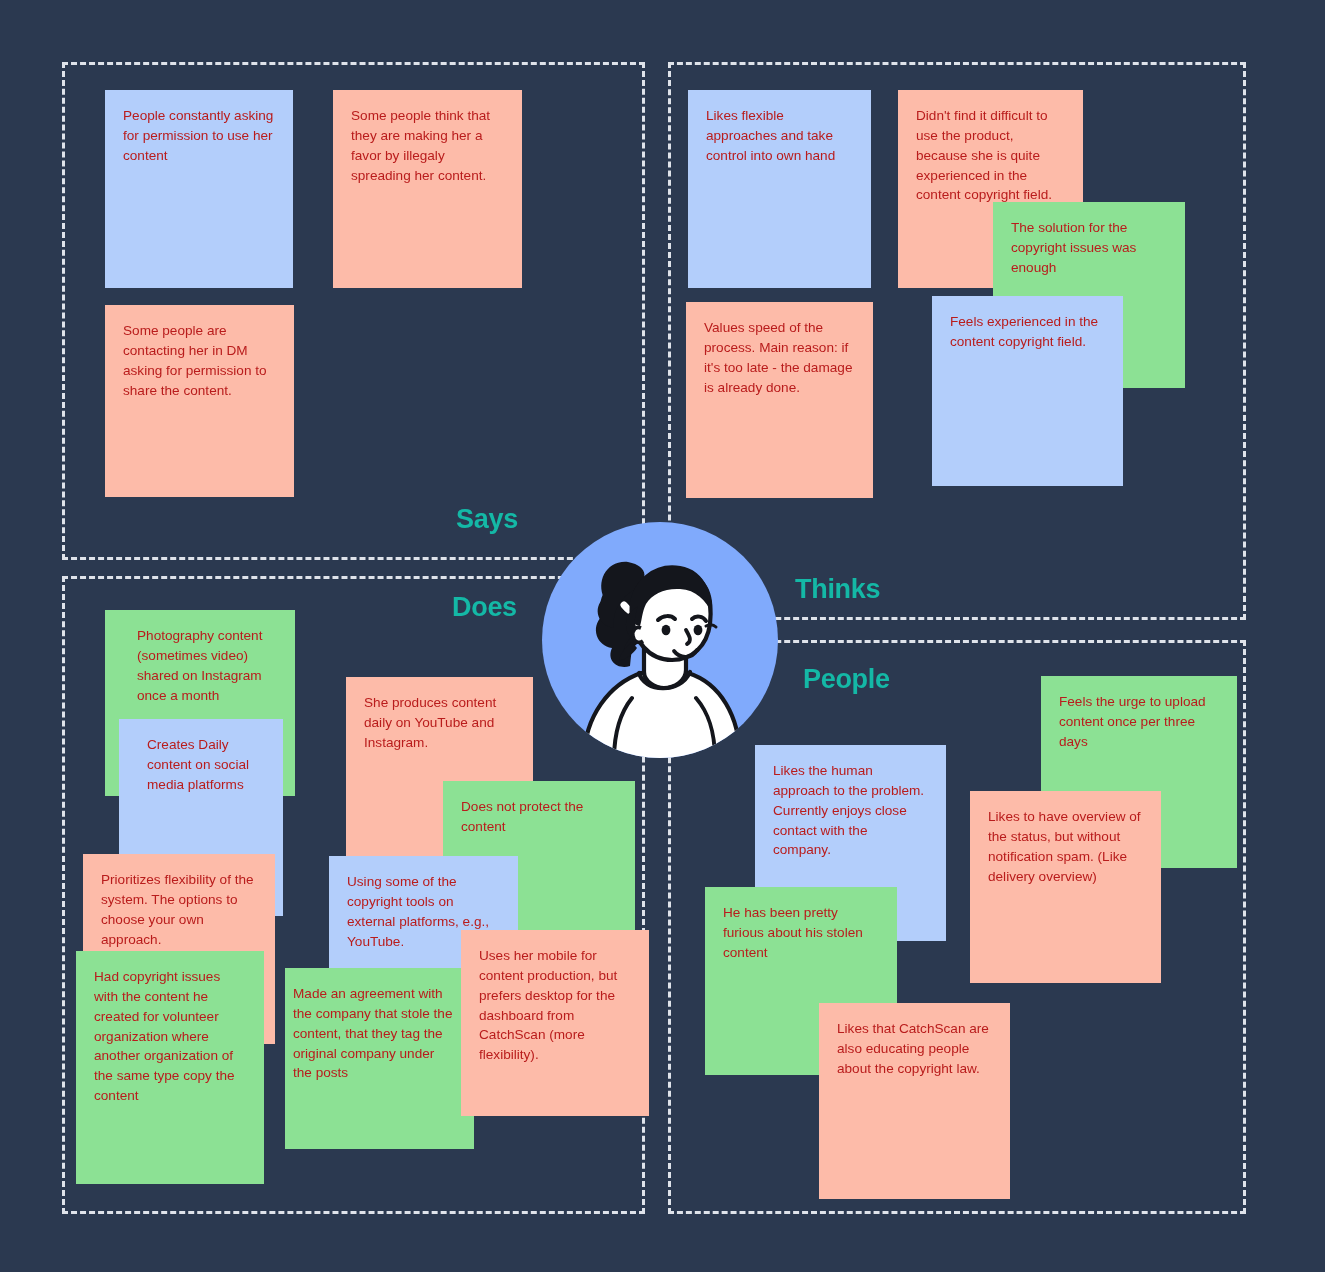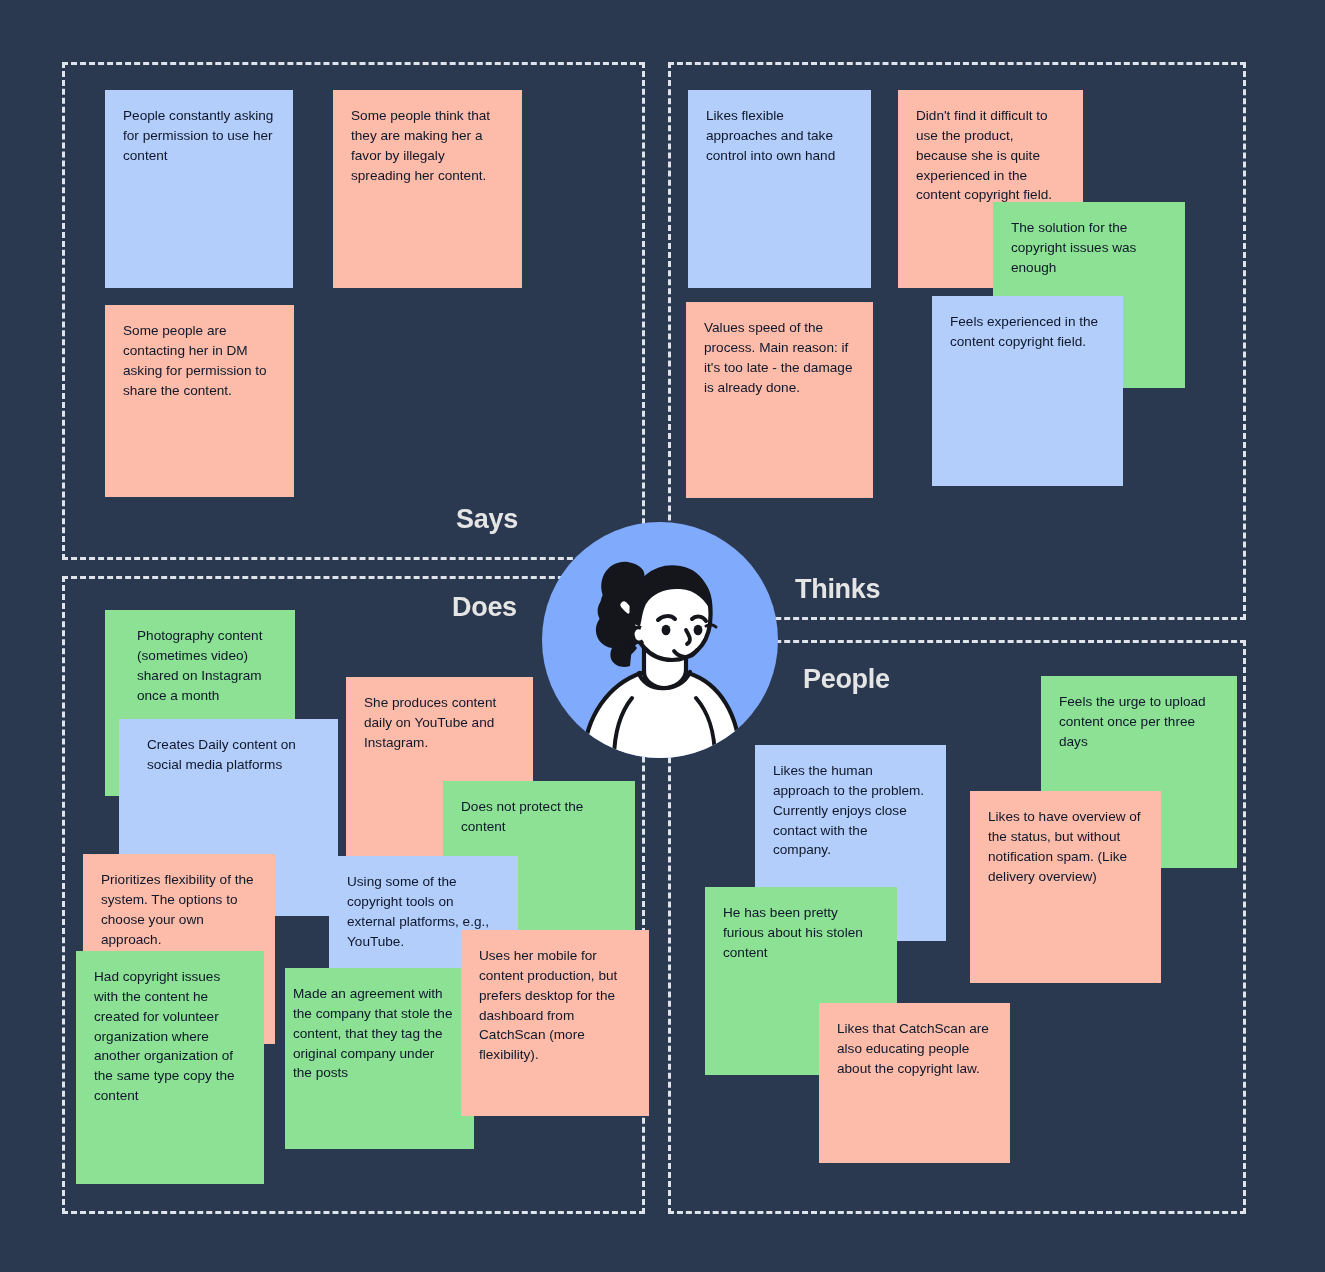--- a/index.html
+++ b/index.html
@@ -23,40 +23,40 @@
     box-sizing: border-box;
   }
   #q-says   { left: 62px;  top: 62px;   width: 583px; height: 498px; }
   #q-thinks { left: 668px; top: 62px;   width: 578px; height: 558px; }
   #q-does   { left: 62px;  top: 576px;  width: 583px; height: 638px; }
   #q-feels  { left: 668px; top: 640px;  width: 578px; height: 574px; }
 
   
   .q-title {
     position: absolute;
-    color: #e5e5e5;
+    color: #14b8a6;
     font-weight: bold;
     font-size: 27px;
     letter-spacing: -0.3px;
     white-space: nowrap;
     z-index: 60;
   }
   #t-says   { left: 456px; top: 504px; }
   #t-thinks { left: 795px; top: 574px; }
   #t-does   { left: 452px; top: 592px; }
   #t-feels  { left: 803px; top: 664px; }
 
   
   .note {
     position: absolute;
     box-sizing: border-box;
     padding: 16px 18px 14px 18px;
     font-size: 13.6px;
     line-height: 1.46;
-    color: #0f172a;
+    color: #b91c1c;
     overflow: hidden;
   }
   .note.blue  { background: #b3cefb; }
   .note.pink  { background: #fdbba9; }
   .note.green { background: #8ce194; }
 
   
   #avatar {
     position: absolute;
     left: 540px;
@@ -88,21 +88,21 @@
   <div class="note pink" style="left:898px; top:90px; width:185px; height:198px; z-index:5;">Didn't find it difficult to use the product, because she is quite experienced in the content copyright field.</div>
 
   <div class="note green" style="left:993px; top:202px; width:192px; height:186px; z-index:7;">The solution for the copyright issues was enough</div>
 
   <div class="note pink" style="left:686px; top:302px; width:187px; height:196px; z-index:5;">Values speed of the process. Main reason: if it's too late - the damage is already done.</div>
 
   <div class="note blue" style="left:932px; top:296px; width:191px; height:190px; z-index:9;">Feels experienced in the content copyright field.</div>
 
   <div class="note green" style="left:105px; top:610px; width:190px; height:186px; z-index:4;padding-left:32px;">Photography content (sometimes video) shared on Instagram once a month</div>
 
-  <div class="note blue" style="left:119px; top:719px; width:219px; height:197px; z-index:6;padding-left:28px;">Creates Daily content on social media platforms</div>
+  <div class="note blue" style="left:119px; top:719px; width:164px; height:197px; z-index:6;padding-left:28px;">Creates Daily content on social media platforms</div>
 
   <div class="note pink" style="left:346px; top:677px; width:187px; height:191px; z-index:5;">She produces content daily on YouTube and Instagram.</div>
 
   <div class="note green" style="left:443px; top:781px; width:192px; height:186px; z-index:7;">Does not protect the content</div>
 
   <div class="note pink" style="left:83px; top:854px; width:192px; height:190px; z-index:8;">Prioritizes flexibility of the system. The options to choose your own approach.</div>
 
   <div class="note blue" style="left:329px; top:856px; width:189px; height:186px; z-index:8;">Using some of the copyright tools on external platforms, e.g., YouTube.</div>
 
   <div class="note pink" style="left:461px; top:930px; width:188px; height:186px; z-index:11;">Uses her mobile for content production, but prefers desktop for the dashboard from CatchScan (more flexibility).</div>
@@ -113,21 +113,21 @@
 
   <div class="note green" style="left:1041px; top:676px; width:196px; height:192px; z-index:5;">Feels the urge to upload content once per three days</div>
 
   <div class="note blue" style="left:755px; top:723px; width:191px; height:196px; z-index:6;margin-top:22px;">Likes the human approach to the problem. Currently enjoys close contact with the company.</div>
 
   <div class="note pink" style="left:970px; top:791px; width:191px; height:192px; z-index:7;">Likes to have overview of the status, but without notification spam. (Like delivery overview)</div>
 
   <div class="note green" style="left:705px; top:887px; width:192px; height:188px; z-index:8;">He has been pretty furious about his stolen content</div>
 
 
-  <div class="note pink" style="left:819px; top:1003px; width:191px; height:160px; z-index:11;">Likes that CatchScan are also educating people about the copyright law.</div>
+  <div class="note pink" style="left:819px; top:1003px; width:191px; height:196px; z-index:11;">Likes that CatchScan are also educating people about the copyright law.</div>
 
   <div class="q-title" id="t-says">Says</div>
   <div class="q-title" id="t-thinks">Thinks</div>
   <div class="q-title" id="t-does">Does</div>
   <div class="q-title" id="t-feels">People</div>
 
   <div id="avatar">
     <svg viewBox="0 0 240 240" xmlns="http://www.w3.org/2000/svg">
       <defs>
         <clipPath id="circleClip">

